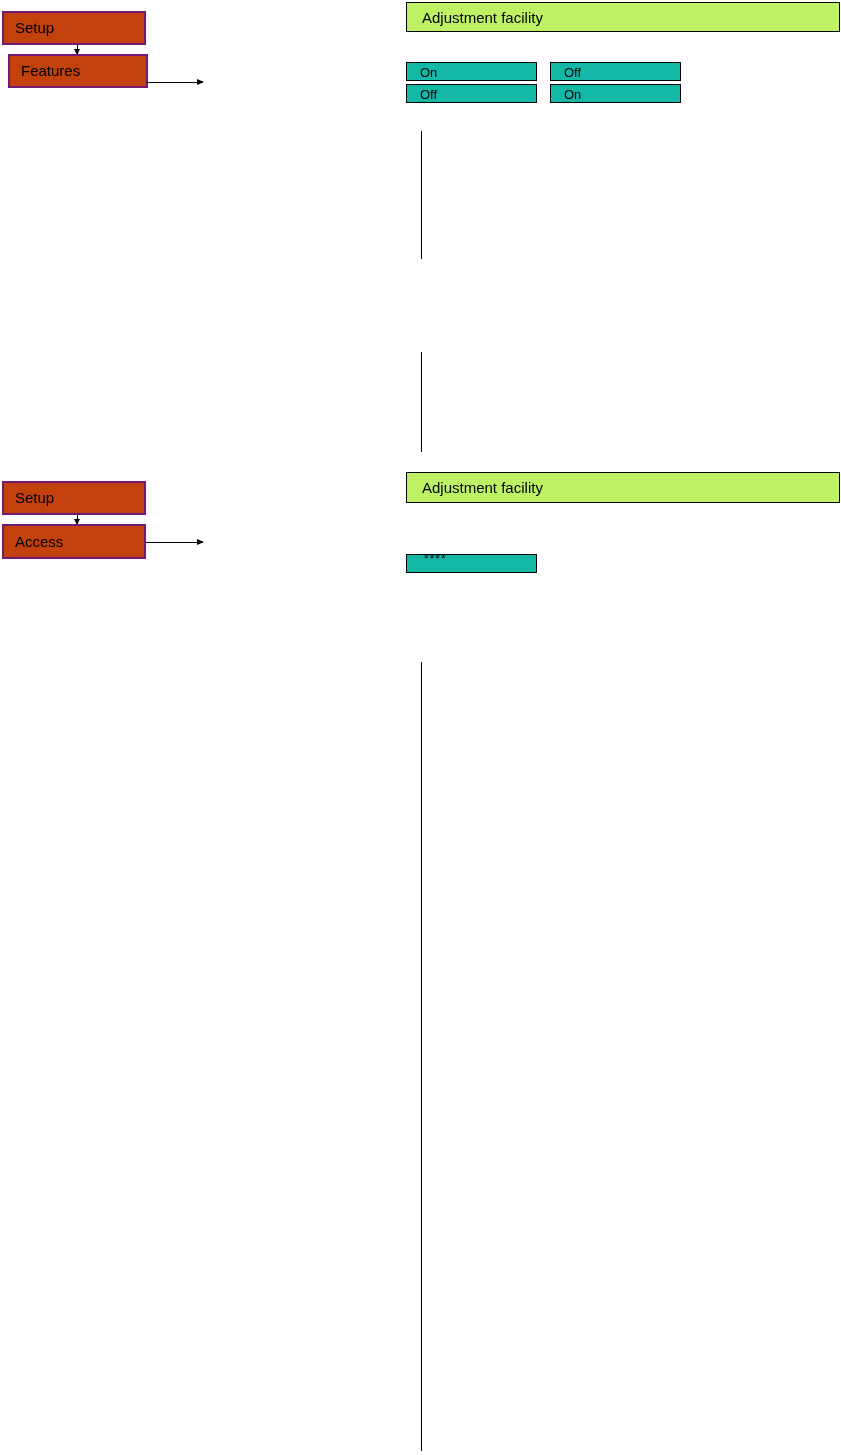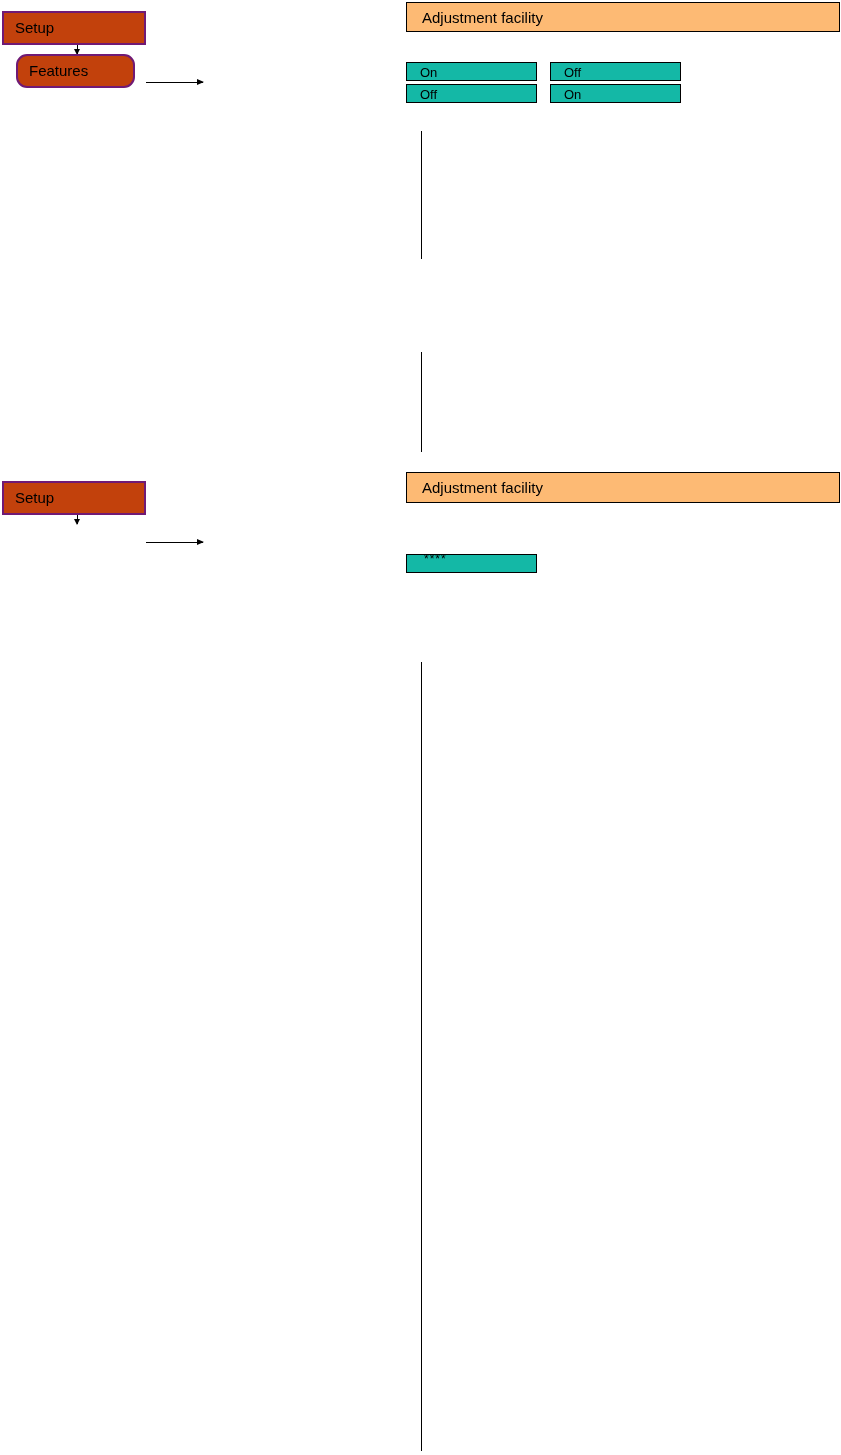--- a/index.html
+++ b/index.html
@@ -38,21 +38,21 @@
     left: 18px;
     top: 8px;
     font-size: 15px;
     line-height: 22px;
   }
   .menu-item { white-space: nowrap; }
 
   .header-bar {
     position: absolute;
     border: 1px solid #000000;
-    background: #fdba74;
+    background: #bef264;
     display: flex;
     align-items: center;
   }
   .header-bar span {
     font-size: 15px;
     padding-left: 15px;
     white-space: nowrap;
   }
 
   .opt-box {
@@ -122,21 +122,21 @@
 <body>
 
 <div id="page">
 
   <div class="box" style="left:2px; top:11px; width:144px; height:34px;">
     <div class="box-label">Setup</div>
   </div>
 
   <div class="arrow-down" style="left:77px; top:45px; height:9px;"></div>
 
-  <div class="box" style="left:16px; top:54px; width:119px; height:34px;border-radius:11px;">
+  <div class="box" style="left:8px; top:54px; width:140px; height:34px;">
     <div class="box-label">Features</div>
   </div>
 
   <div class="arrow-right" style="left:146px; top:82px; width:57px;"></div>
 
 
   <div class="header-bar" style="left:406px; top:2px; width:434px; height:30px;">
     <span>Adjustment facility</span>
   </div>
 
@@ -156,20 +156,23 @@
 
   <div class="vline" style="left:421px; top:131px; height:128px;"></div>
   <div class="vline" style="left:421px; top:352px; height:100px;"></div>
 
   <div class="box" style="left:2px; top:481px; width:144px; height:34px;">
     <div class="box-label">Setup</div>
   </div>
 
   <div class="arrow-down" style="left:77px; top:515px; height:9px;"></div>
 
+  <div class="box" style="left:2px; top:524px; width:144px; height:35px;">
+    <div class="box-label">Access</div>
+  </div>
 
   <div class="arrow-right" style="left:146px; top:542px; width:57px;"></div>
 
 
   <div class="header-bar" style="left:406px; top:472px; width:434px; height:31px;">
     <span>Adjustment facility</span>
   </div>
 
   <div class="opt-box pin-box" style="left:406px; top:554px; width:131px; height:19px;">
     <span>****</span>

